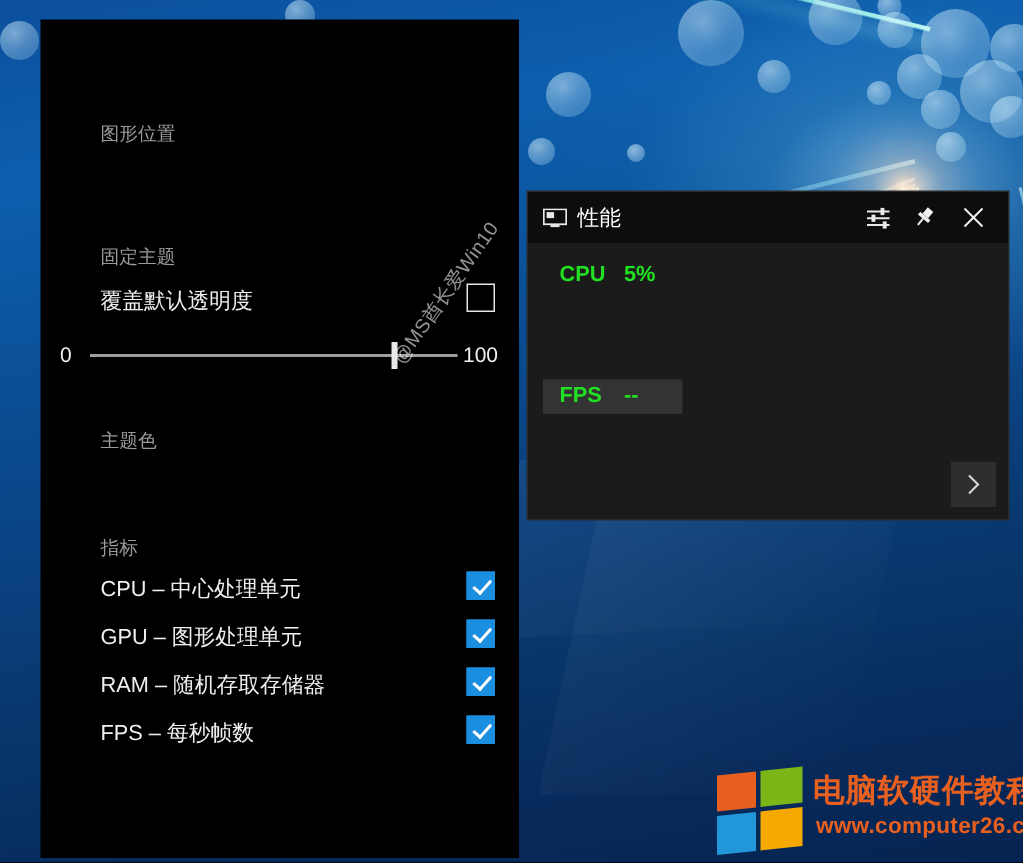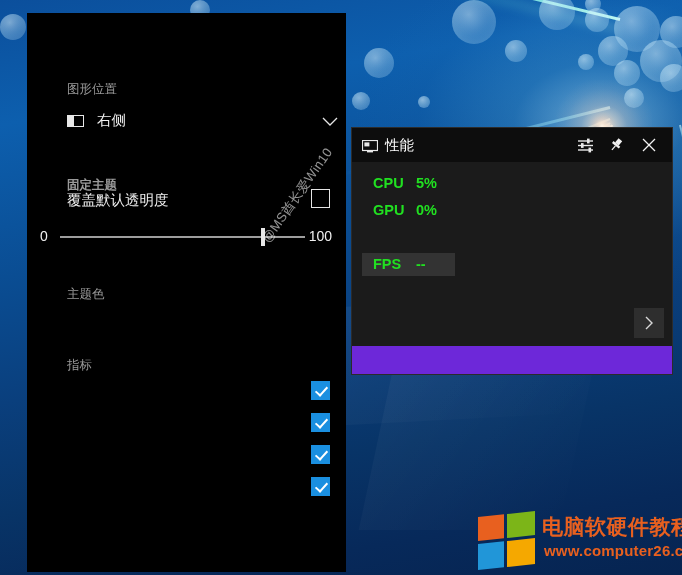--- a/index.html
+++ b/index.html
@@ -189,22 +189,22 @@
     position: absolute; left: 234px; top: 5px;
     width: 4px; height: 18px;
     background: #e8e8e8;
     cursor: pointer;
   }
 
   
   #perf-window {
     position: absolute;
     left: 352px; top: 128px;
-    width: 320px; height: 246px;
-    background: #6d28d9;
+    width: 320px; height: 218px;
+    background: #ffffff;
     color: #fff;
     box-shadow: 0 0 0 1px #2b2b2b;
     overflow: hidden;
   }
   #perf-titlebar {
     position: relative;
     height: 34px;
     background: #0d0d0d;
   }
   #perf-title-icon { position: absolute; left: 10px; top: 11px; width: 16px; height: 13px; }
@@ -332,53 +332,48 @@
   <div class="bokeh" style="left:624px; top:88px; width:20px; height:20px;"></div>
   <div class="bokeh" style="left:0px;   top:14px; width:26px; height:26px;"></div>
   <div class="bokeh" style="left:190px; top:0px;  width:20px; height:20px;"></div>
 </div>
 
 <div id="options-window">
 
 
   <span class="section-label" style="top:68px;">图形位置</span>
 
-  <div class="dropdown" style="top:93px;">
-    <span class="dd-icon-layout"></span>
-    <span class="dd-text">右侧</span>
-    <span class="dd-chev">
-      <svg width="24" height="22" viewBox="0 0 24 22">
-        <polyline points="5,8 12,15 19,8" fill="none" stroke="#e6e6e6" stroke-width="1.3"></polyline>
-      </svg>
-    </span>
-  </div>
-
-  <span class="section-label" style="top:164px;font-weight:bold;">固定主题</span>
+
+  <span class="section-label" style="top:150px;">固定主题</span>
 
   <span class="row-label" style="top:178px;">覆盖默认透明度</span>
   <span class="cb unchecked" style="left:284px; top:176px;"></span>
 
   <div id="slider-zone">
     <span id="slider-min">0</span>
     <span id="slider-track"></span>
     <span id="slider-thumb"></span>
     <span id="slider-max">100</span>
   </div>
 
   <span class="section-label" style="top:273px;">主题色</span>
 
 
   <span class="section-label" style="top:344px;">指标</span>
 
+  <span class="row-label" style="top:370px;">CPU – 中心处理单元</span>
   <span class="cb checked" style="left:284px; top:368px;"></span>
 
+  <span class="row-label" style="top:402px;">GPU – 图形处理单元</span>
   <span class="cb checked" style="left:284px; top:400px;"></span>
 
+  <span class="row-label" style="top:434px;">RAM – 随机存取存储器</span>
   <span class="cb checked" style="left:284px; top:432px;"></span>
 
+  <span class="row-label" style="top:466px;">FPS – 每秒帧数</span>
   <span class="cb checked" style="left:284px; top:464px;"></span>
 </div>
 
 <div id="perf-window">
 
   <div id="perf-titlebar">
     <span id="perf-title-icon">
       <svg width="16" height="13" viewBox="0 0 16 13">
         <rect x="0.5" y="0.5" width="15" height="10" fill="none" stroke="#e9e9e9" stroke-width="1.2"></rect>
         <rect x="2.4" y="2.4" width="5" height="4" fill="#e9e9e9"></rect>
@@ -414,24 +409,20 @@
         <line x1="13" y1="1" x2="1" y2="13" stroke="#f2f2f2" stroke-width="1.3"></line>
       </svg>
     </span>
   </div>
 
   <div id="perf-body">
     <div class="metric" style="top:10px;">
       <span class="mname">CPU</span>
       <span class="mval">5%</span>
     </div>
-    <div class="metric" style="top:37px;">
-      <span class="mname">GPU</span>
-      <span class="mval">0%</span>
-    </div>
     <div class="metric active" style="top:91px; width:93px;">
       <span class="mname">FPS</span>
       <span class="mval">--</span>
     </div>
 
 
     <span id="perf-expand">
       <svg width="14" height="16" viewBox="0 0 14 16">
         <polyline points="4,2 10,8 4,14" fill="none" stroke="#d8d8d8" stroke-width="1.4"></polyline>
       </svg>

